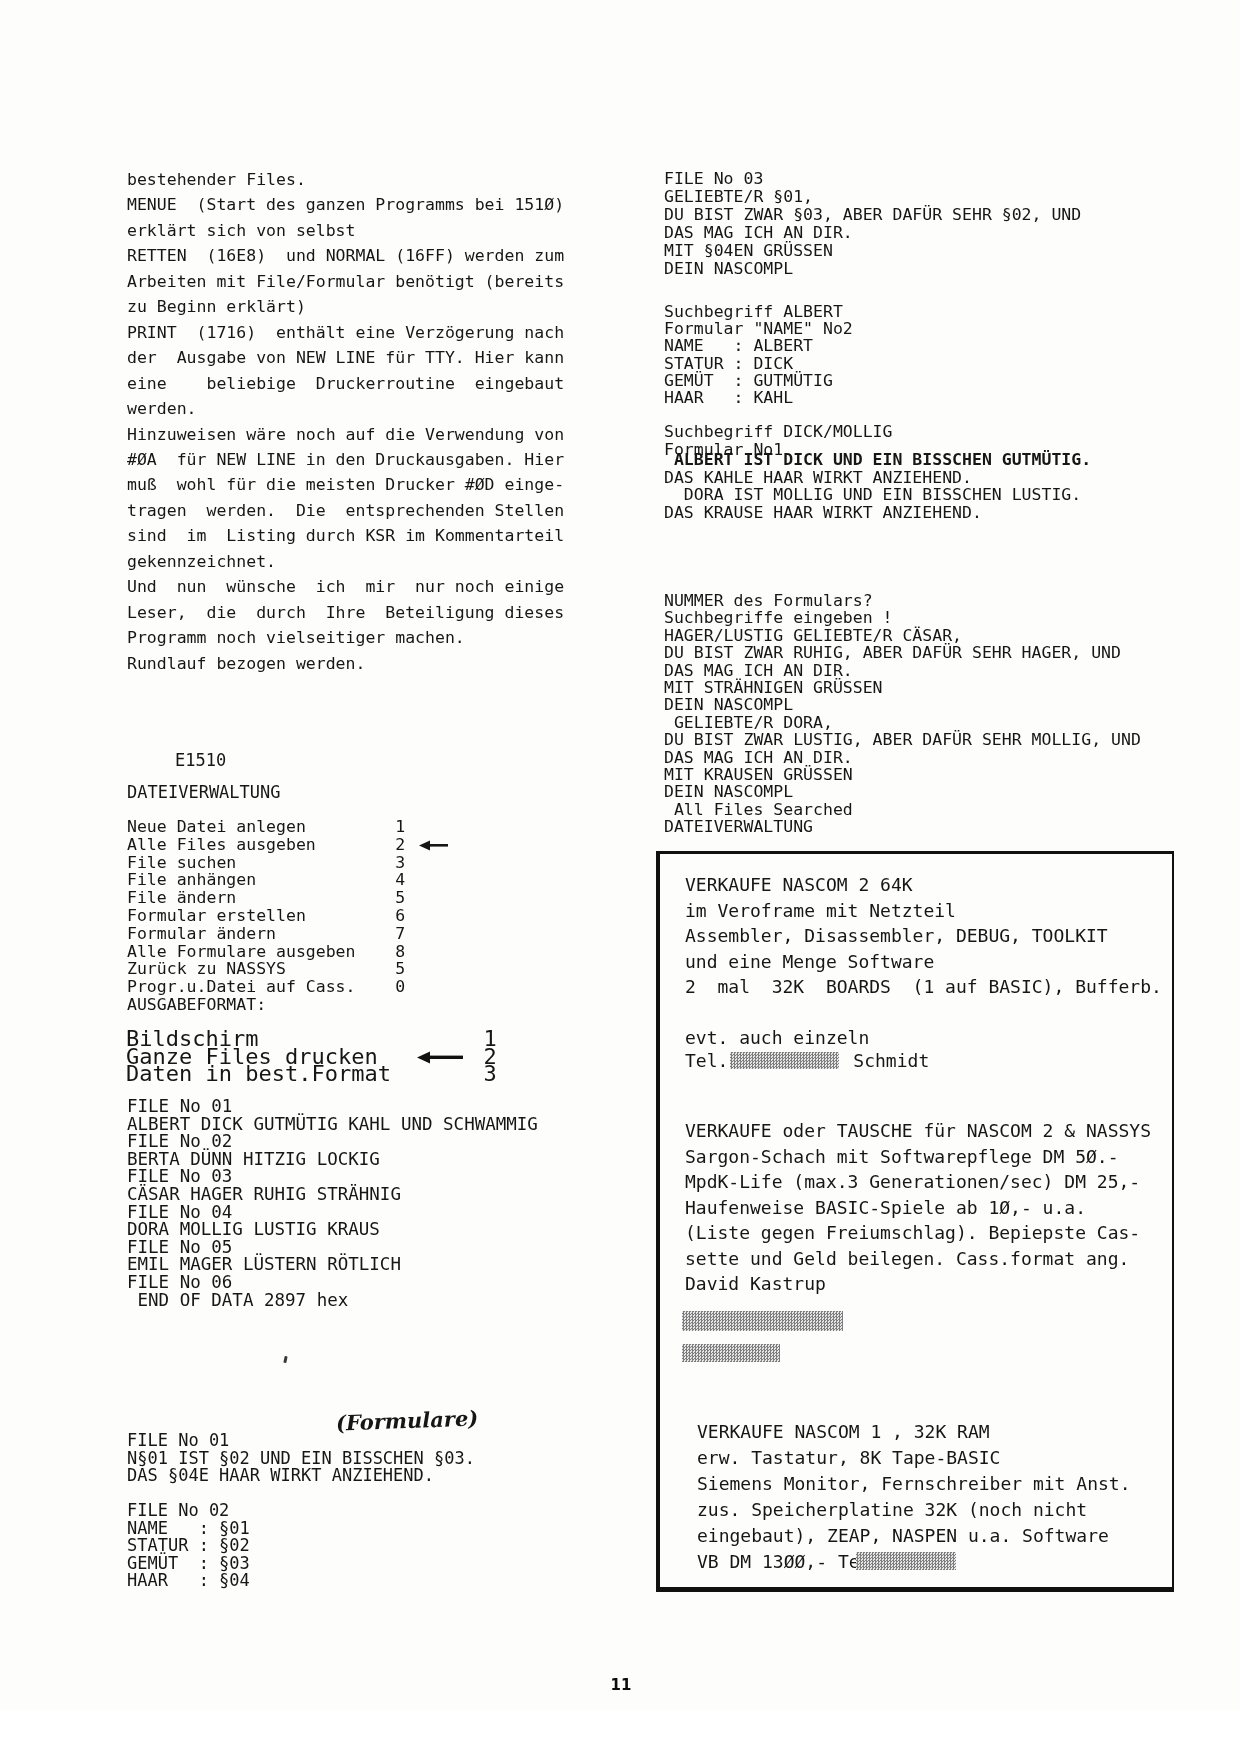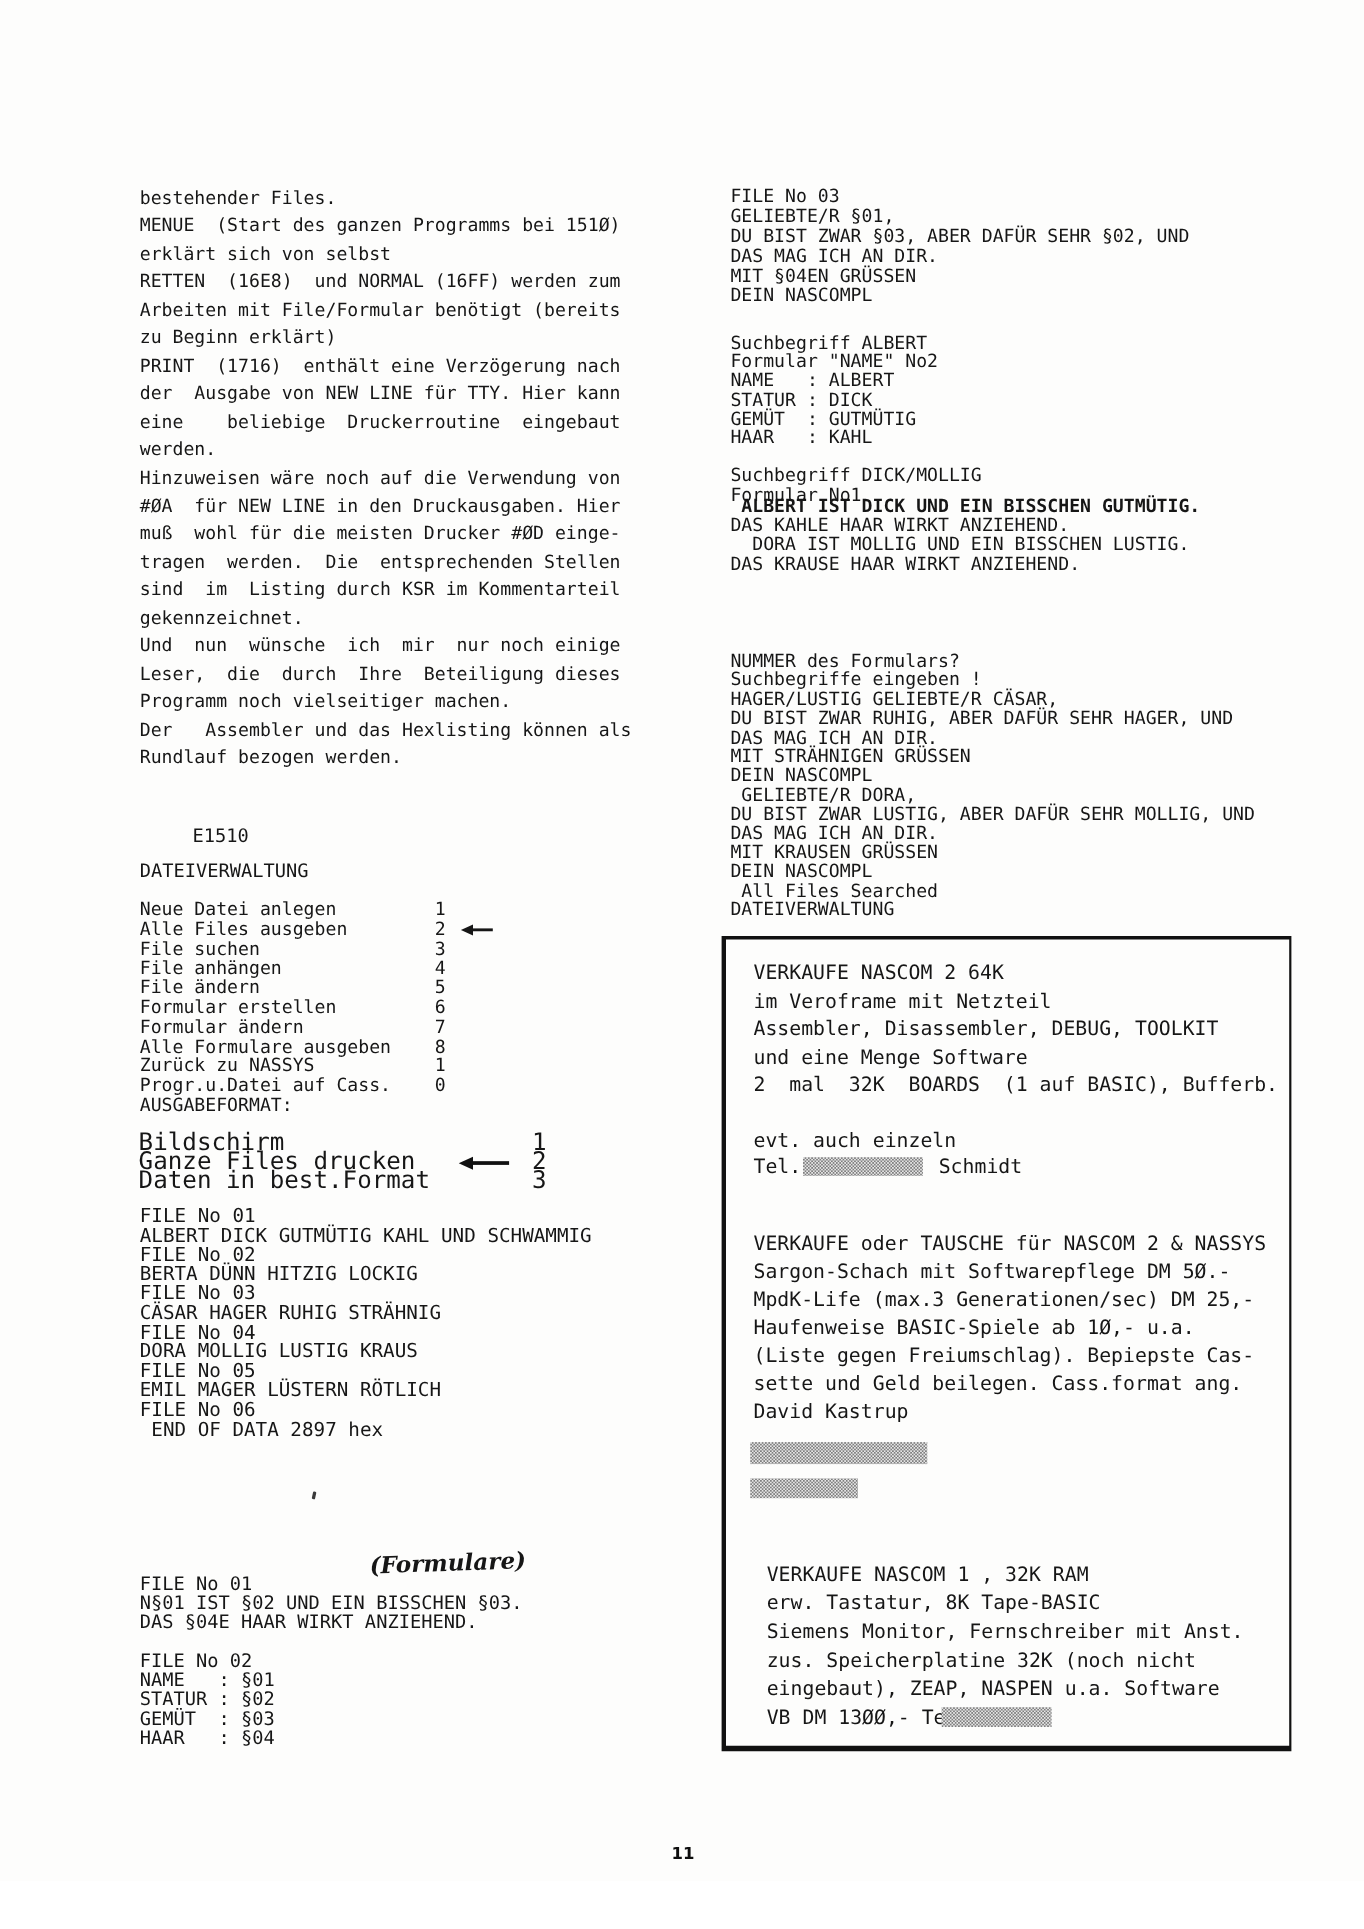--- a/index.html
+++ b/index.html
@@ -87,37 +87,36 @@
       <div class="line">werden.</div>
       <div class="line">Hinzuweisen wäre noch auf die Verwendung von</div>
       <div class="line">#ØA  für NEW LINE in den Druckausgaben. Hier</div>
       <div class="line">muß  wohl für die meisten Drucker #ØD einge-</div>
       <div class="line">tragen  werden.  Die  entsprechenden Stellen</div>
       <div class="line">sind  im  Listing durch KSR im Kommentarteil</div>
       <div class="line">gekennzeichnet.</div>
       <div class="line">Und  nun  wünsche  ich  mir  nur noch einige</div>
       <div class="line">Leser,  die  durch  Ihre  Beteiligung dieses</div>
       <div class="line">Programm noch vielseitiger machen.</div>
-      <div class="line">Der   Assembler und das Hexlisting können als</div>
       <div class="line">Rundlauf bezogen werden.</div>
     </div>
 
   <div class="blk e1510 line">E1510</div>
   <div class="blk dvw line">DATEIVERWALTUNG</div>
 
   <div class="blk menu1">
       <div class="line">Neue Datei anlegen         1</div>
       <div class="line">Alle Files ausgeben        2</div>
       <div class="line">File suchen                3</div>
       <div class="line">File anhängen              4</div>
       <div class="line">File ändern                5</div>
       <div class="line">Formular erstellen         6</div>
       <div class="line">Formular ändern            7</div>
       <div class="line">Alle Formulare ausgeben    8</div>
-      <div class="line">Zurück zu NASSYS           1</div>
+      <div class="line">Zurück zu NASSYS           5</div>
       <div class="line">Progr.u.Datei auf Cass.    0</div>
       <div class="line">AUSGABEFORMAT:</div>
     </div>
   <div class="blk menu2">
       <div class="line">Bildschirm                 1</div>
       <div class="line">Ganze Files drucken        2</div>
       <div class="line">Daten in best.Format       3</div>
     </div>
 
   <div class="arrow" style="left:419px;top:839px;">

